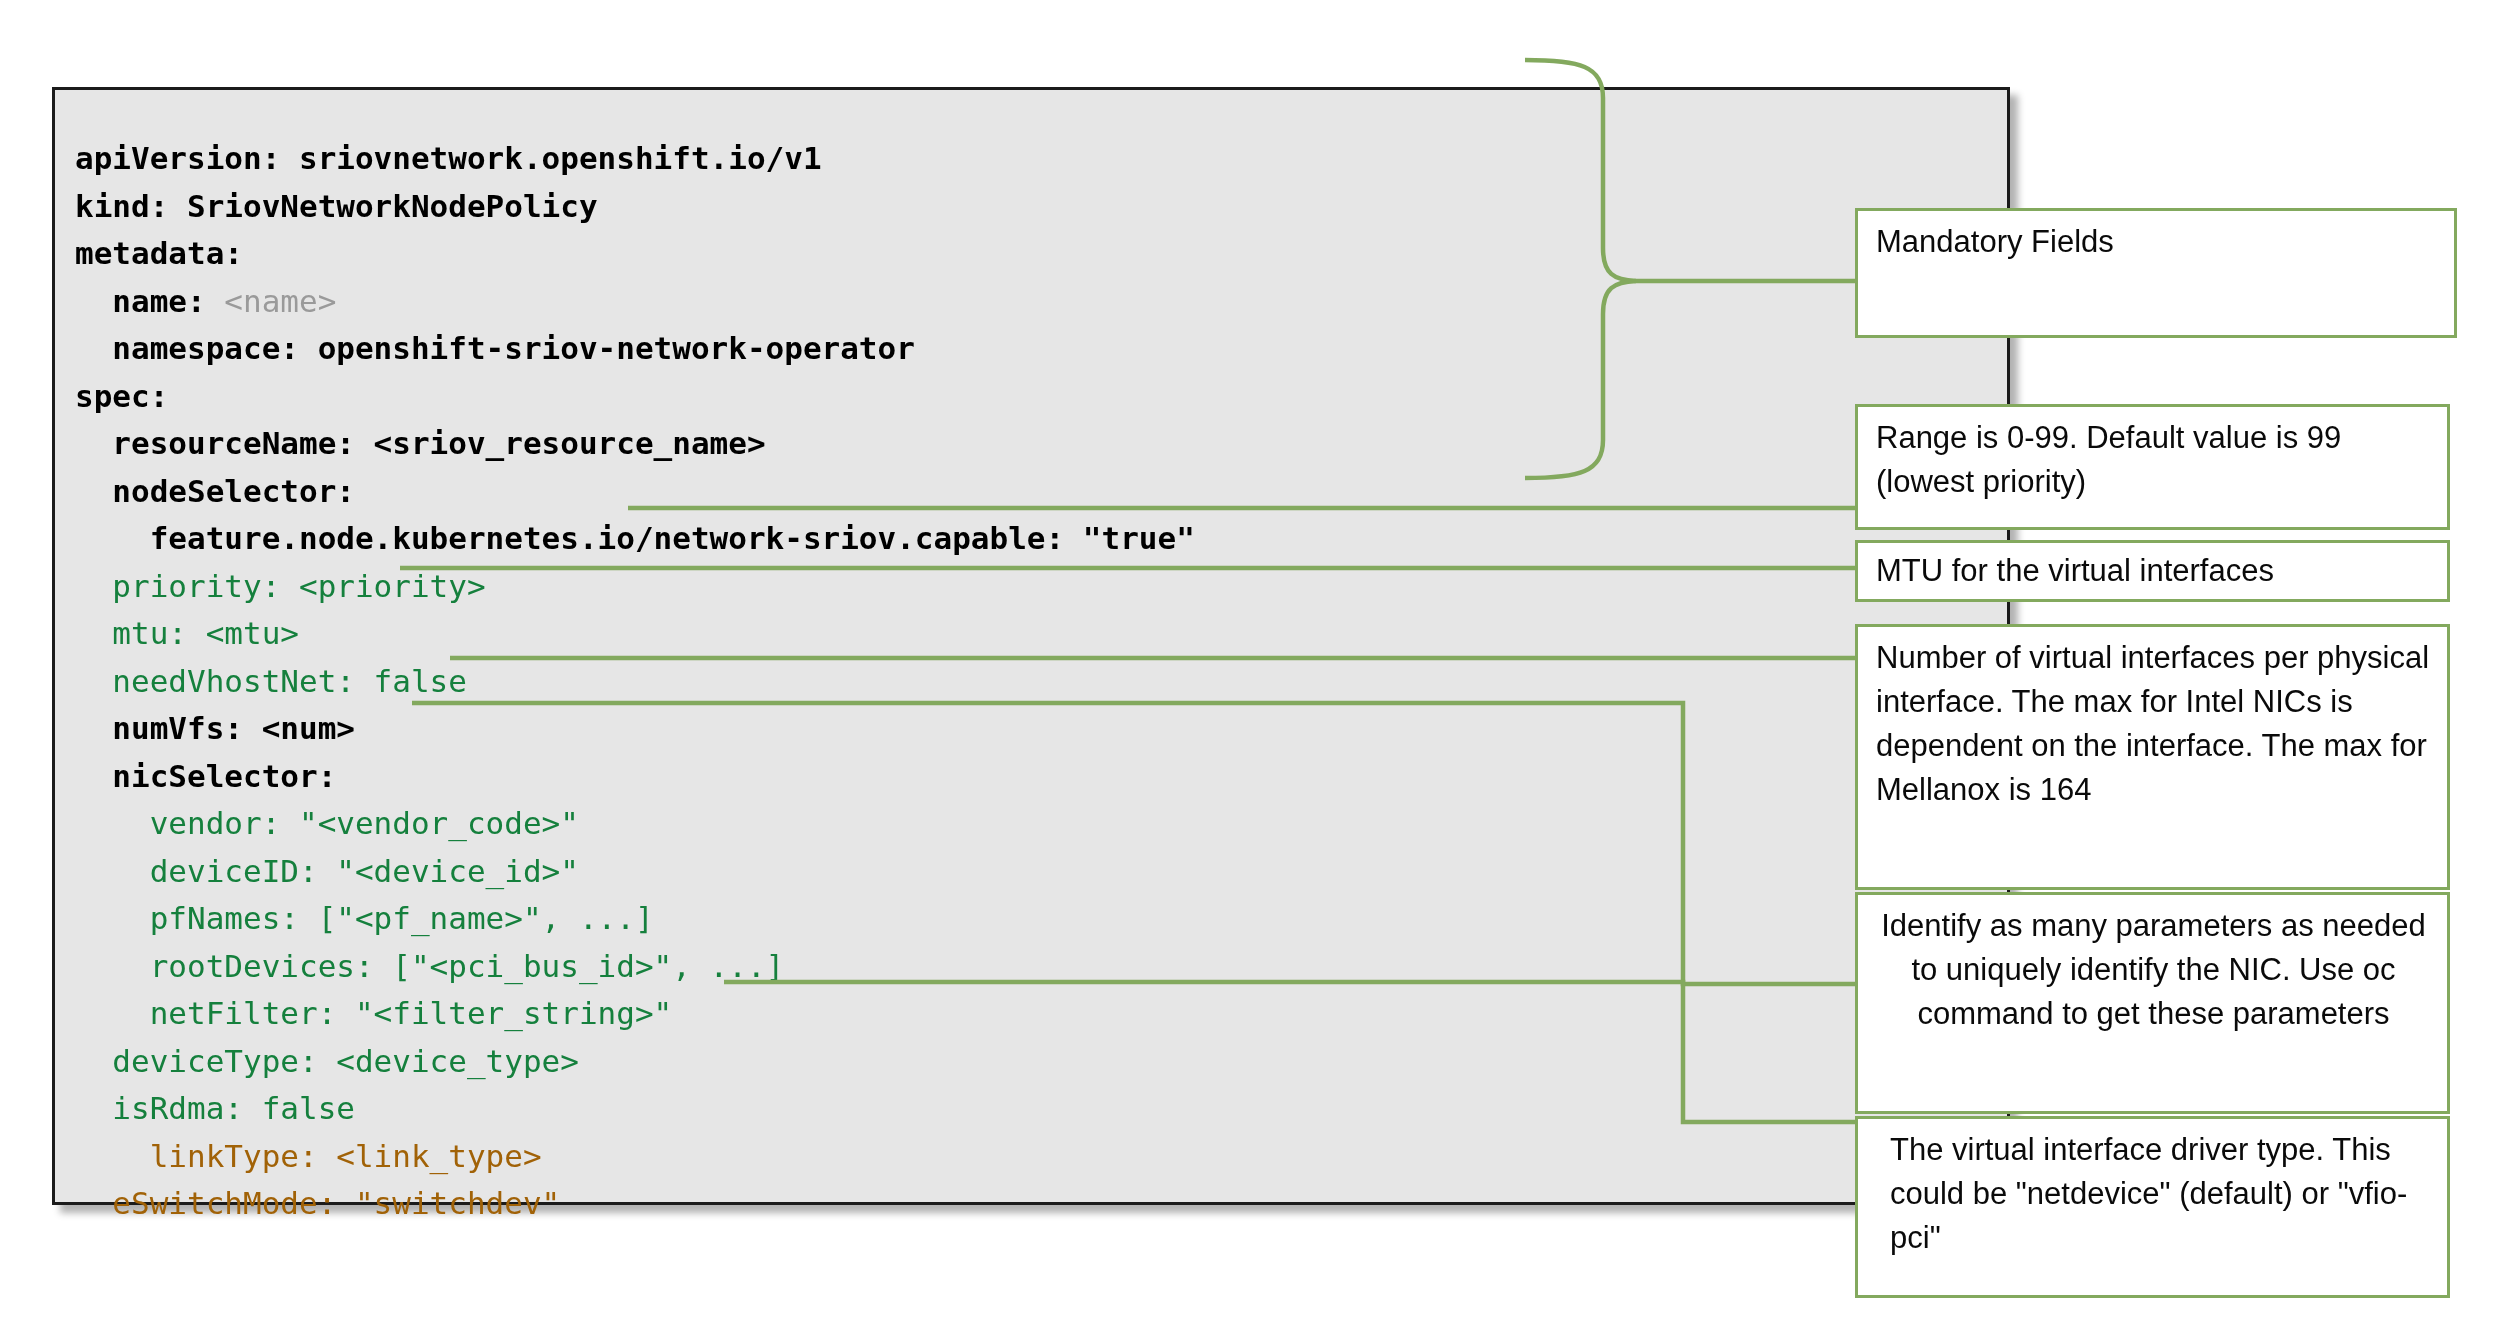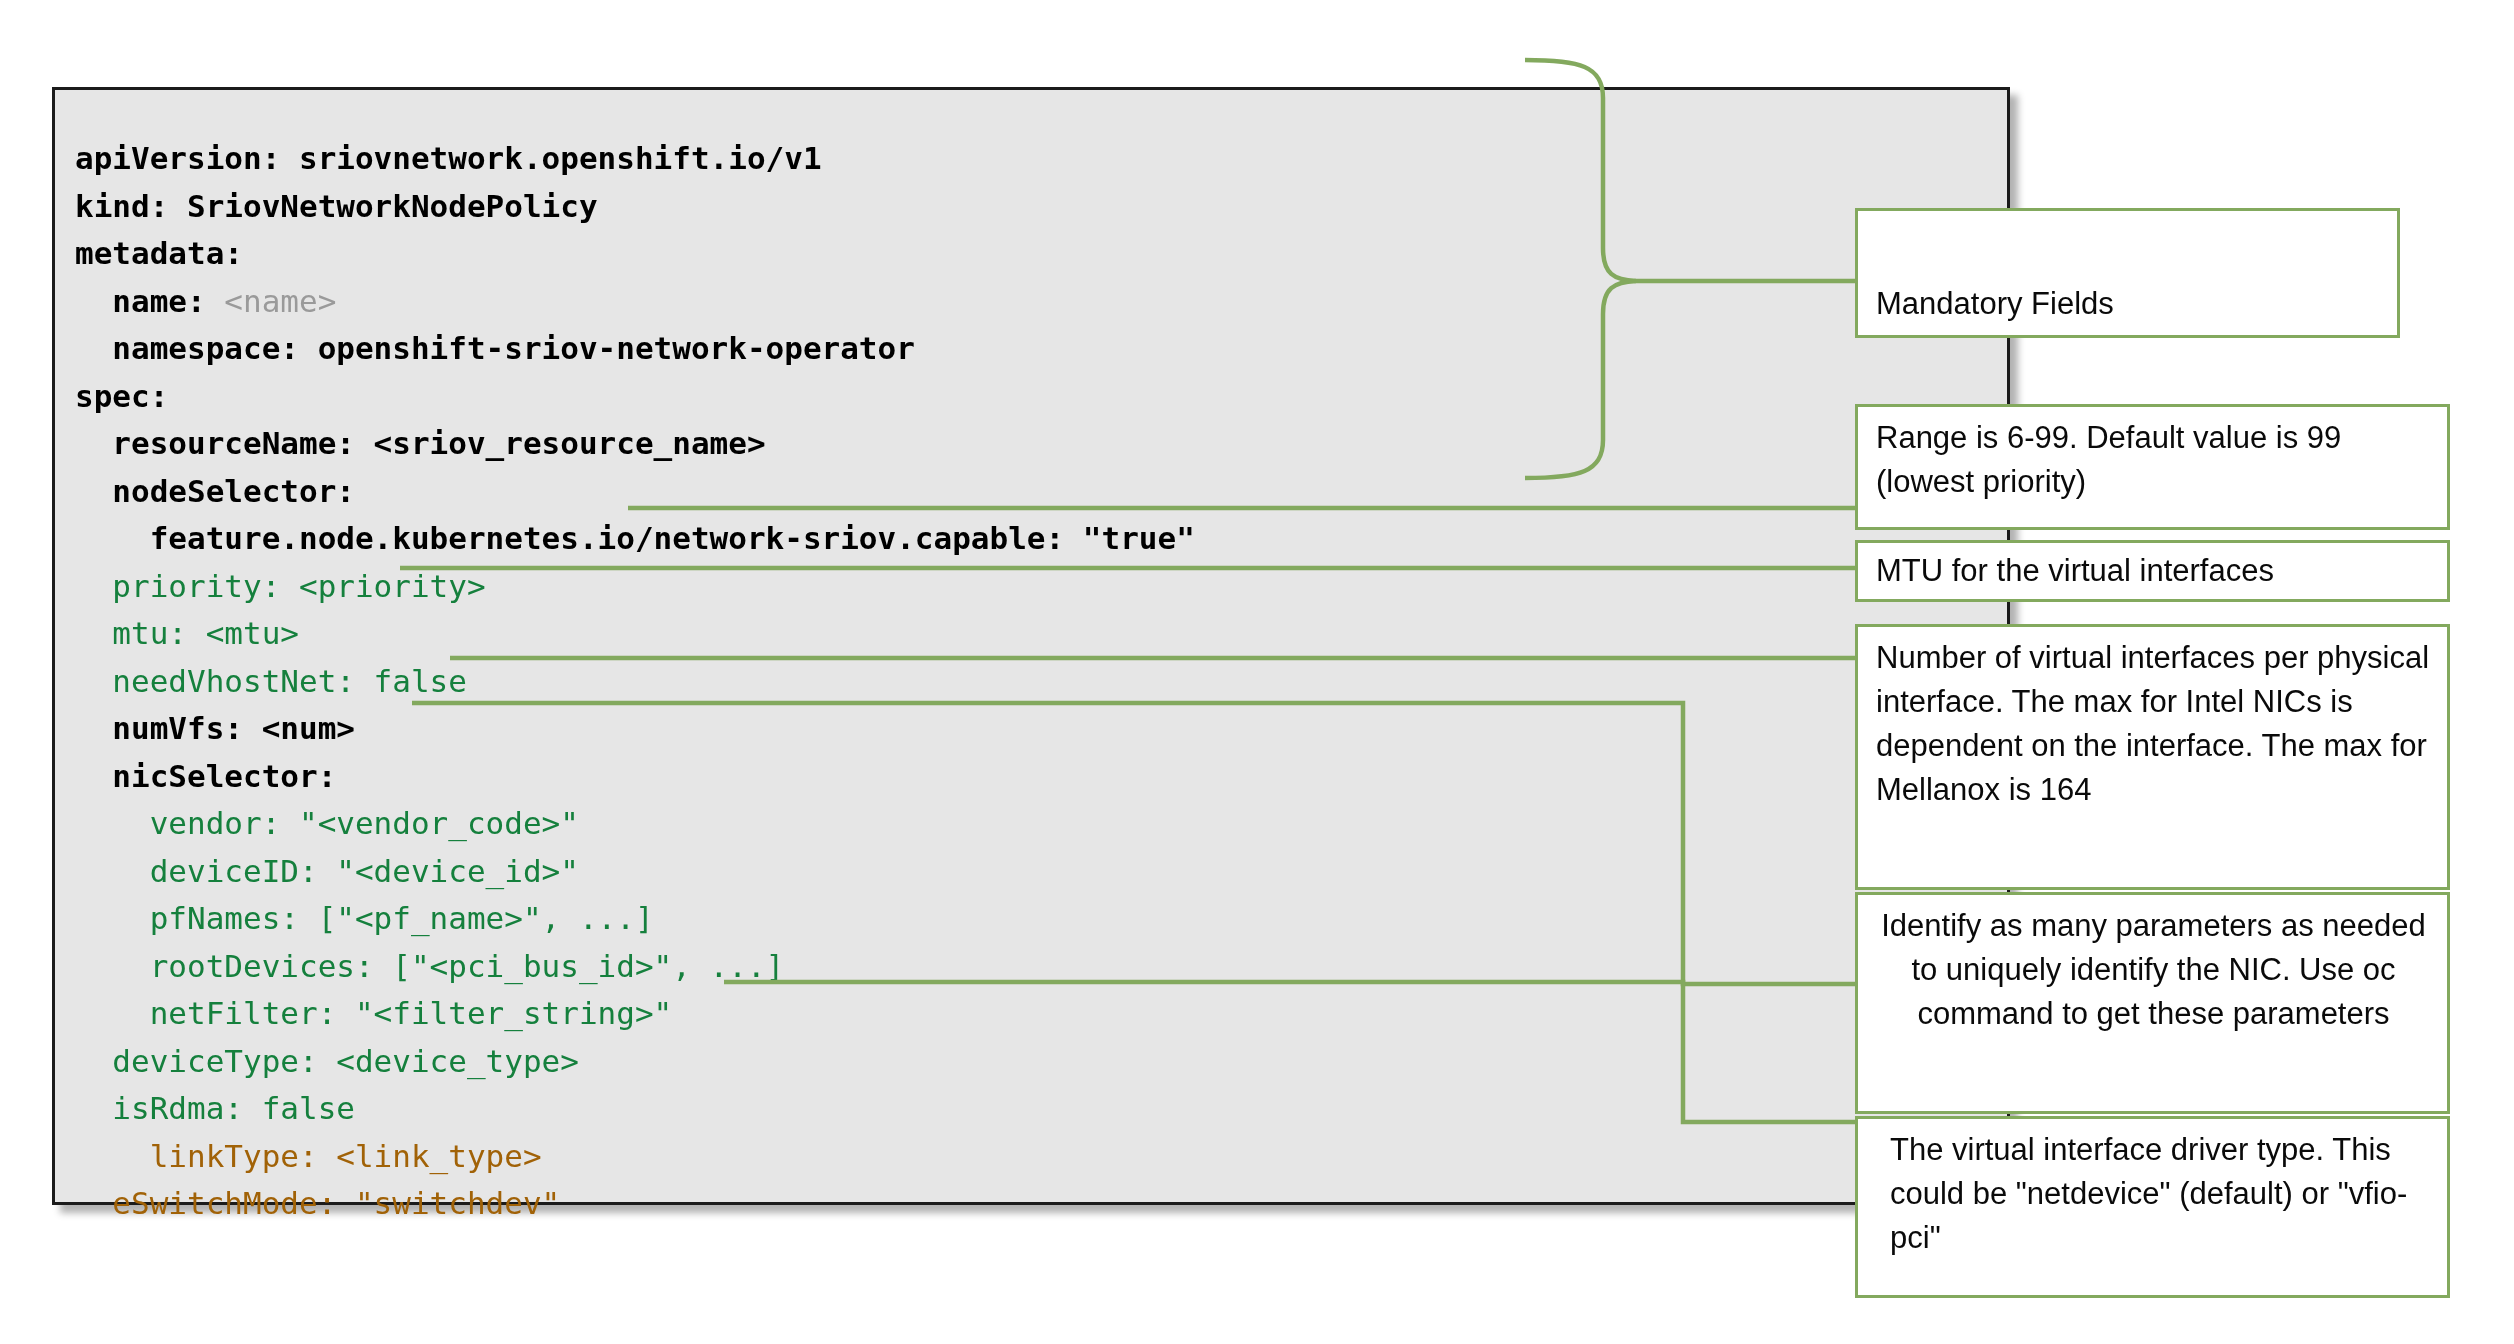--- a/index.html
+++ b/index.html
@@ -60,26 +60,26 @@
     <path d="M 400 568 L 1860 568"></path>
 
     <path d="M 450 658 L 1860 658"></path>
 
     <path d="M 412 703 L 1683 703 L 1683 984 L 1860 984"></path>
 
     <path d="M 724 982 L 1683 982 L 1683 1122 L 1860 1122"></path>
   </g>
 </svg>
 
-<div class="note" style="left:1855px;top:208px;width:545px;height:130px;display:flex;align-items:flex-end;">
+<div class="note" style="left:1855px;top:208px;width:602px;height:130px;display:flex;align-items:flex-start;">
   <span>Mandatory Fields</span>
 </div>
 
 <div class="note" style="left:1855px;top:404px;width:595px;height:126px;">
-  <span>Range is 6-99. Default value is 99 (lowest priority)</span>
+  <span>Range is 0-99. Default value is 99 (lowest priority)</span>
 </div>
 
 <div class="note" style="left:1855px;top:540px;width:595px;height:62px;display:flex;align-items:center;">
   <span>MTU for the virtual interfaces</span>
 </div>
 
 <div class="note" style="left:1855px;top:624px;width:595px;height:266px;">
   <span>Number of virtual interfaces per physical interface. The max for Intel NICs is dependent on the interface. The max for Mellanox is 164</span>
 </div>
 

